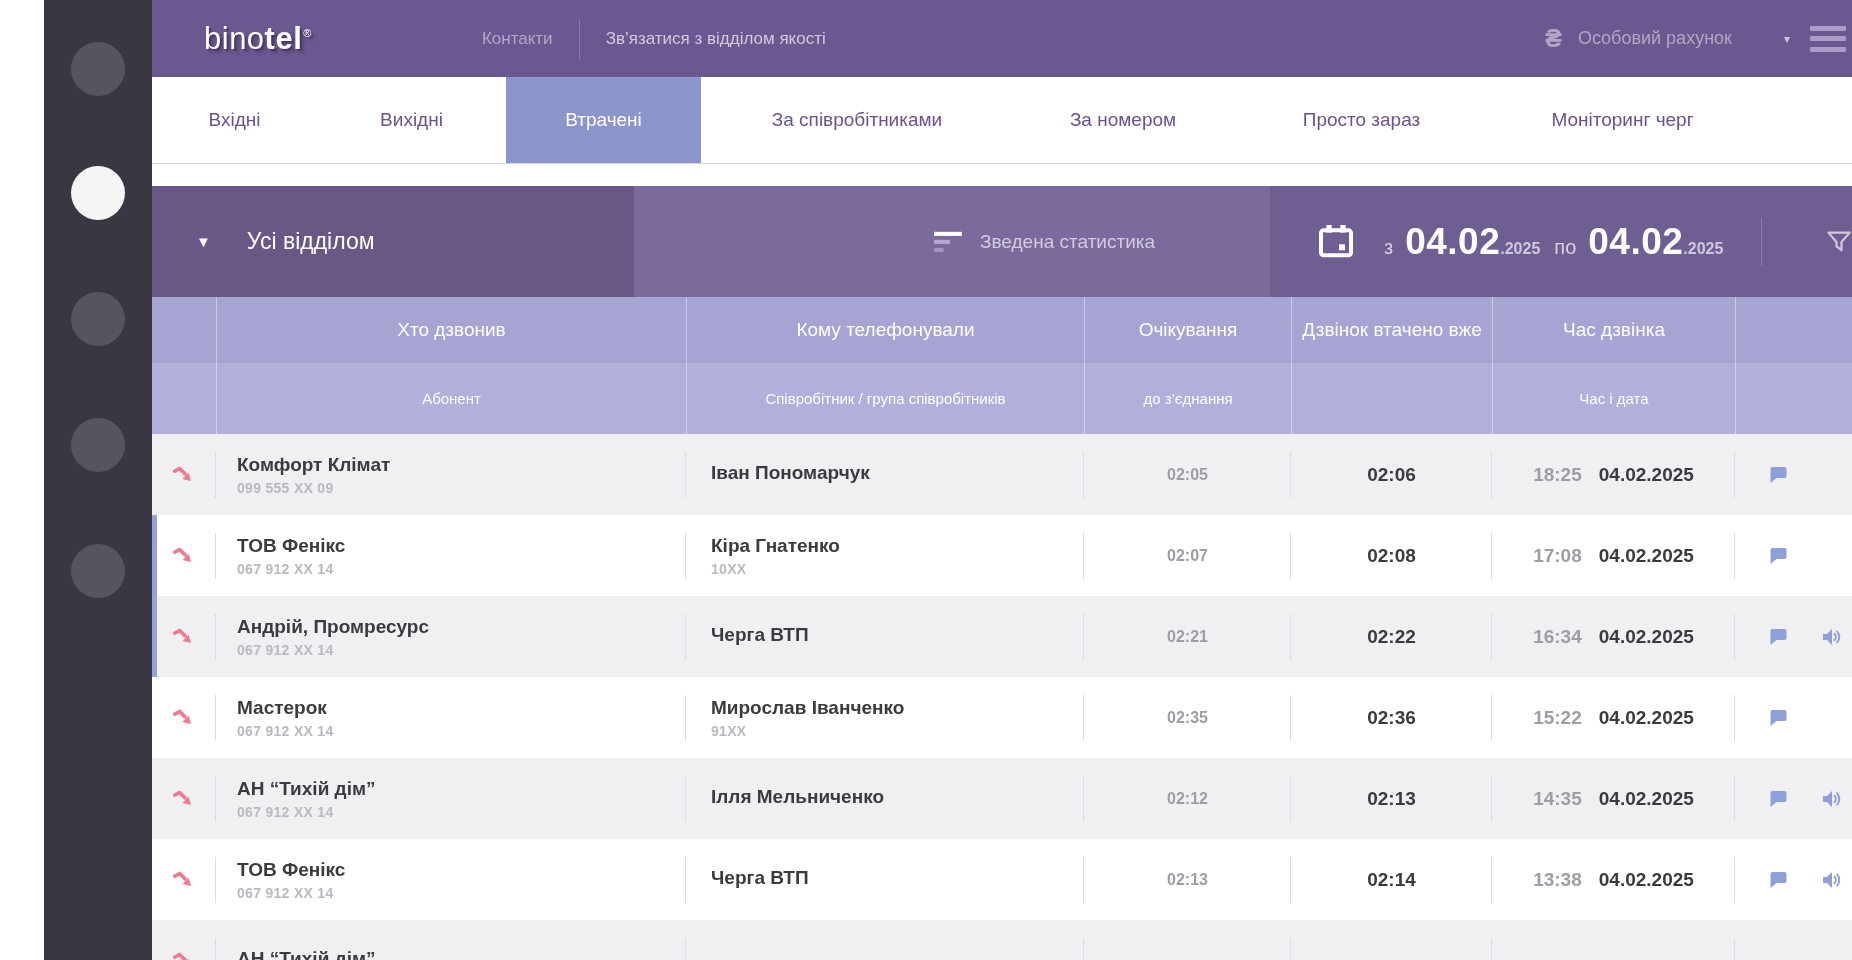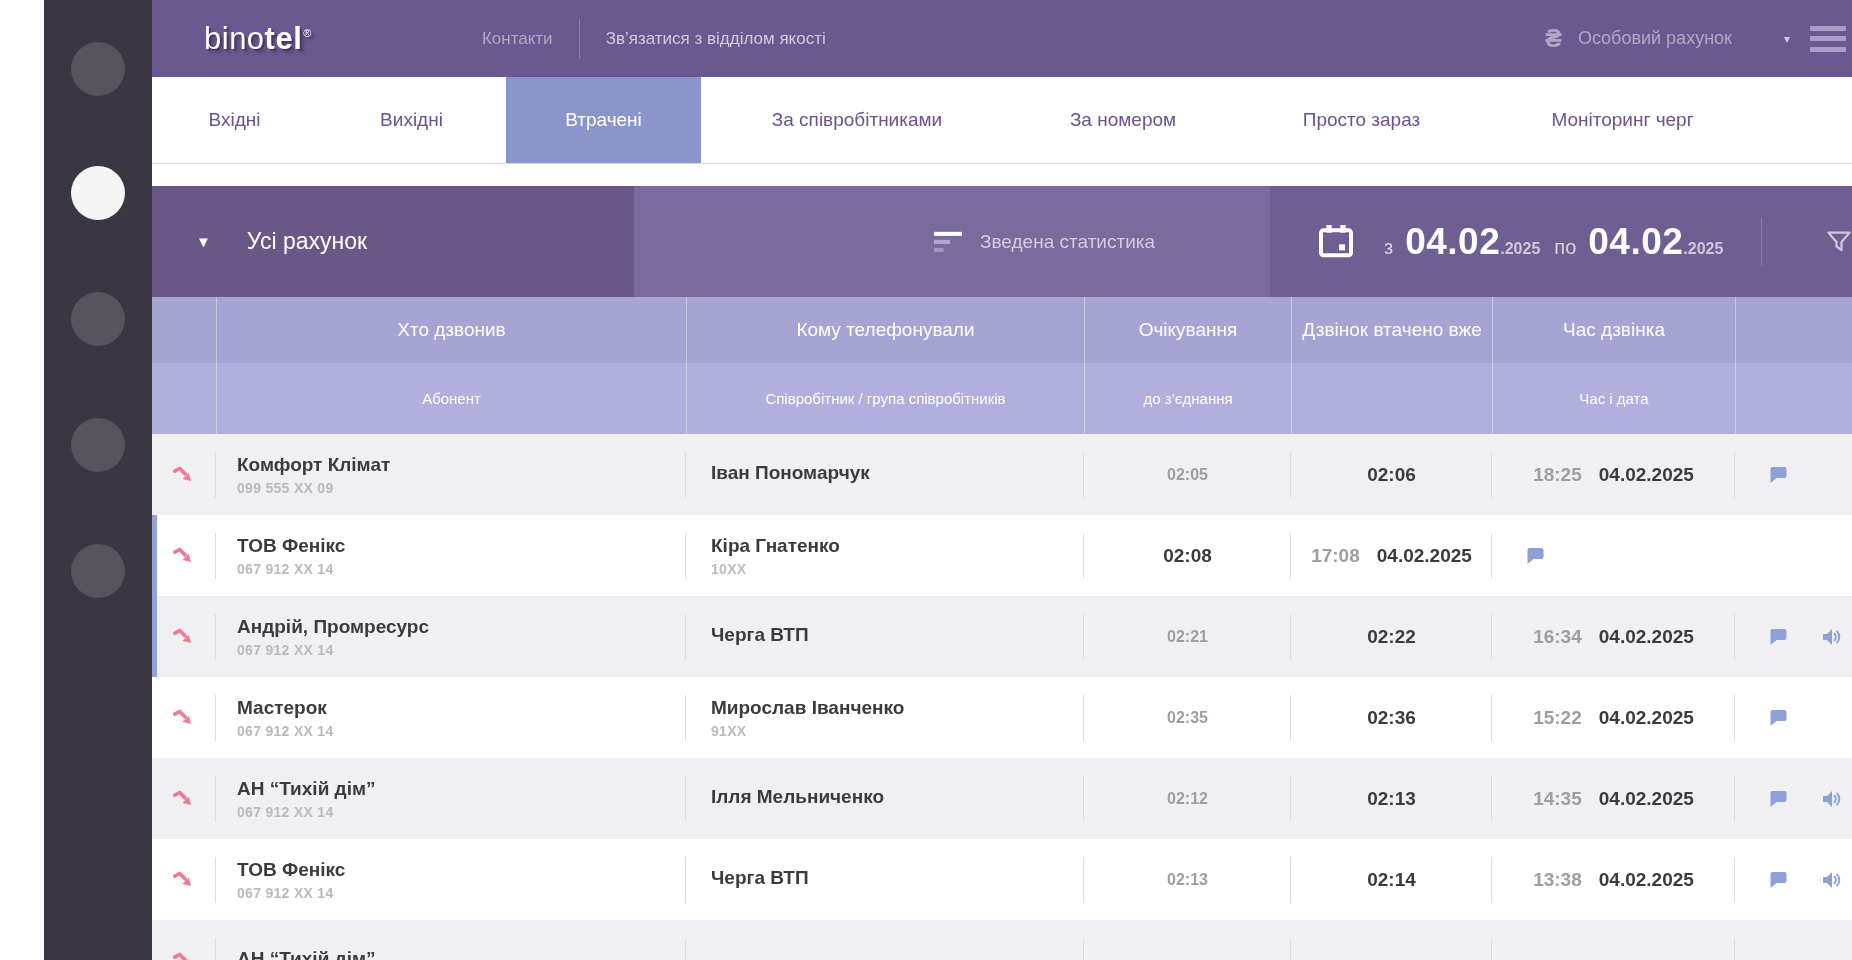--- a/index.html
+++ b/index.html
@@ -128,21 +128,21 @@
       <div class="tab t3">За співробітниками</div>
       <div class="tab t4">За номером</div>
       <div class="tab t5">Просто зараз</div>
       <div class="tab t6">Моніторинг черг</div>
     </nav>
     <div class="gap-strip"></div>
 
     <div class="filterbar">
       <div class="fb-left">
         <span class="fb-caret">▼</span>
-        <span class="fb-dept">Усі рахунок</span>
+        <span class="fb-dept">Усі відділом</span>
       </div>
       <div class="fb-mid">
         <svg class="stats-icon" width="30" height="26" viewBox="0 0 28 24">
           <rect x="0" y="2.5" width="26" height="3.8" fill="#ffffff"></rect>
           <rect x="0" y="10" width="15" height="3.8" fill="#b4a7d2"></rect>
           <rect x="0" y="17.5" width="9" height="3.8" fill="#a193c2"></rect>
         </svg>
         <span class="fb-stats-label">Зведена статистика</span>
       </div>
       <div class="fb-right">
@@ -229,20 +229,21 @@
             </svg>
           </div>
         <div class="cell party-cell">
             <div class="pname">ТОВ Фенікс</div>
             <div class="psub">067 912 XX 14</div>
           </div>
         <div class="cell party-cell callee">
             <div class="pname">Кіра Гнатенко</div>
             <div class="psub">10XX</div>
           </div>
+        <div class="cell wait-cell">02:07</div>
         <div class="cell lost-cell">02:08</div>
         <div class="cell time-cell">
             <span class="t">17:08</span>
             <span class="d">04.02.2025</span>
           </div>
         <div class="cell actions-cell">
           <span class="action">
               <svg width="27" height="24" viewBox="0 0 24 24">
                 <path d="M4 6 a2 2 0 0 1 2 -2 h12 a2 2 0 0 1 2 2 v7 a2 2 0 0 1 -2 2 H10 l-6 5 z" fill="#8da0d8"></path>
               </svg>

